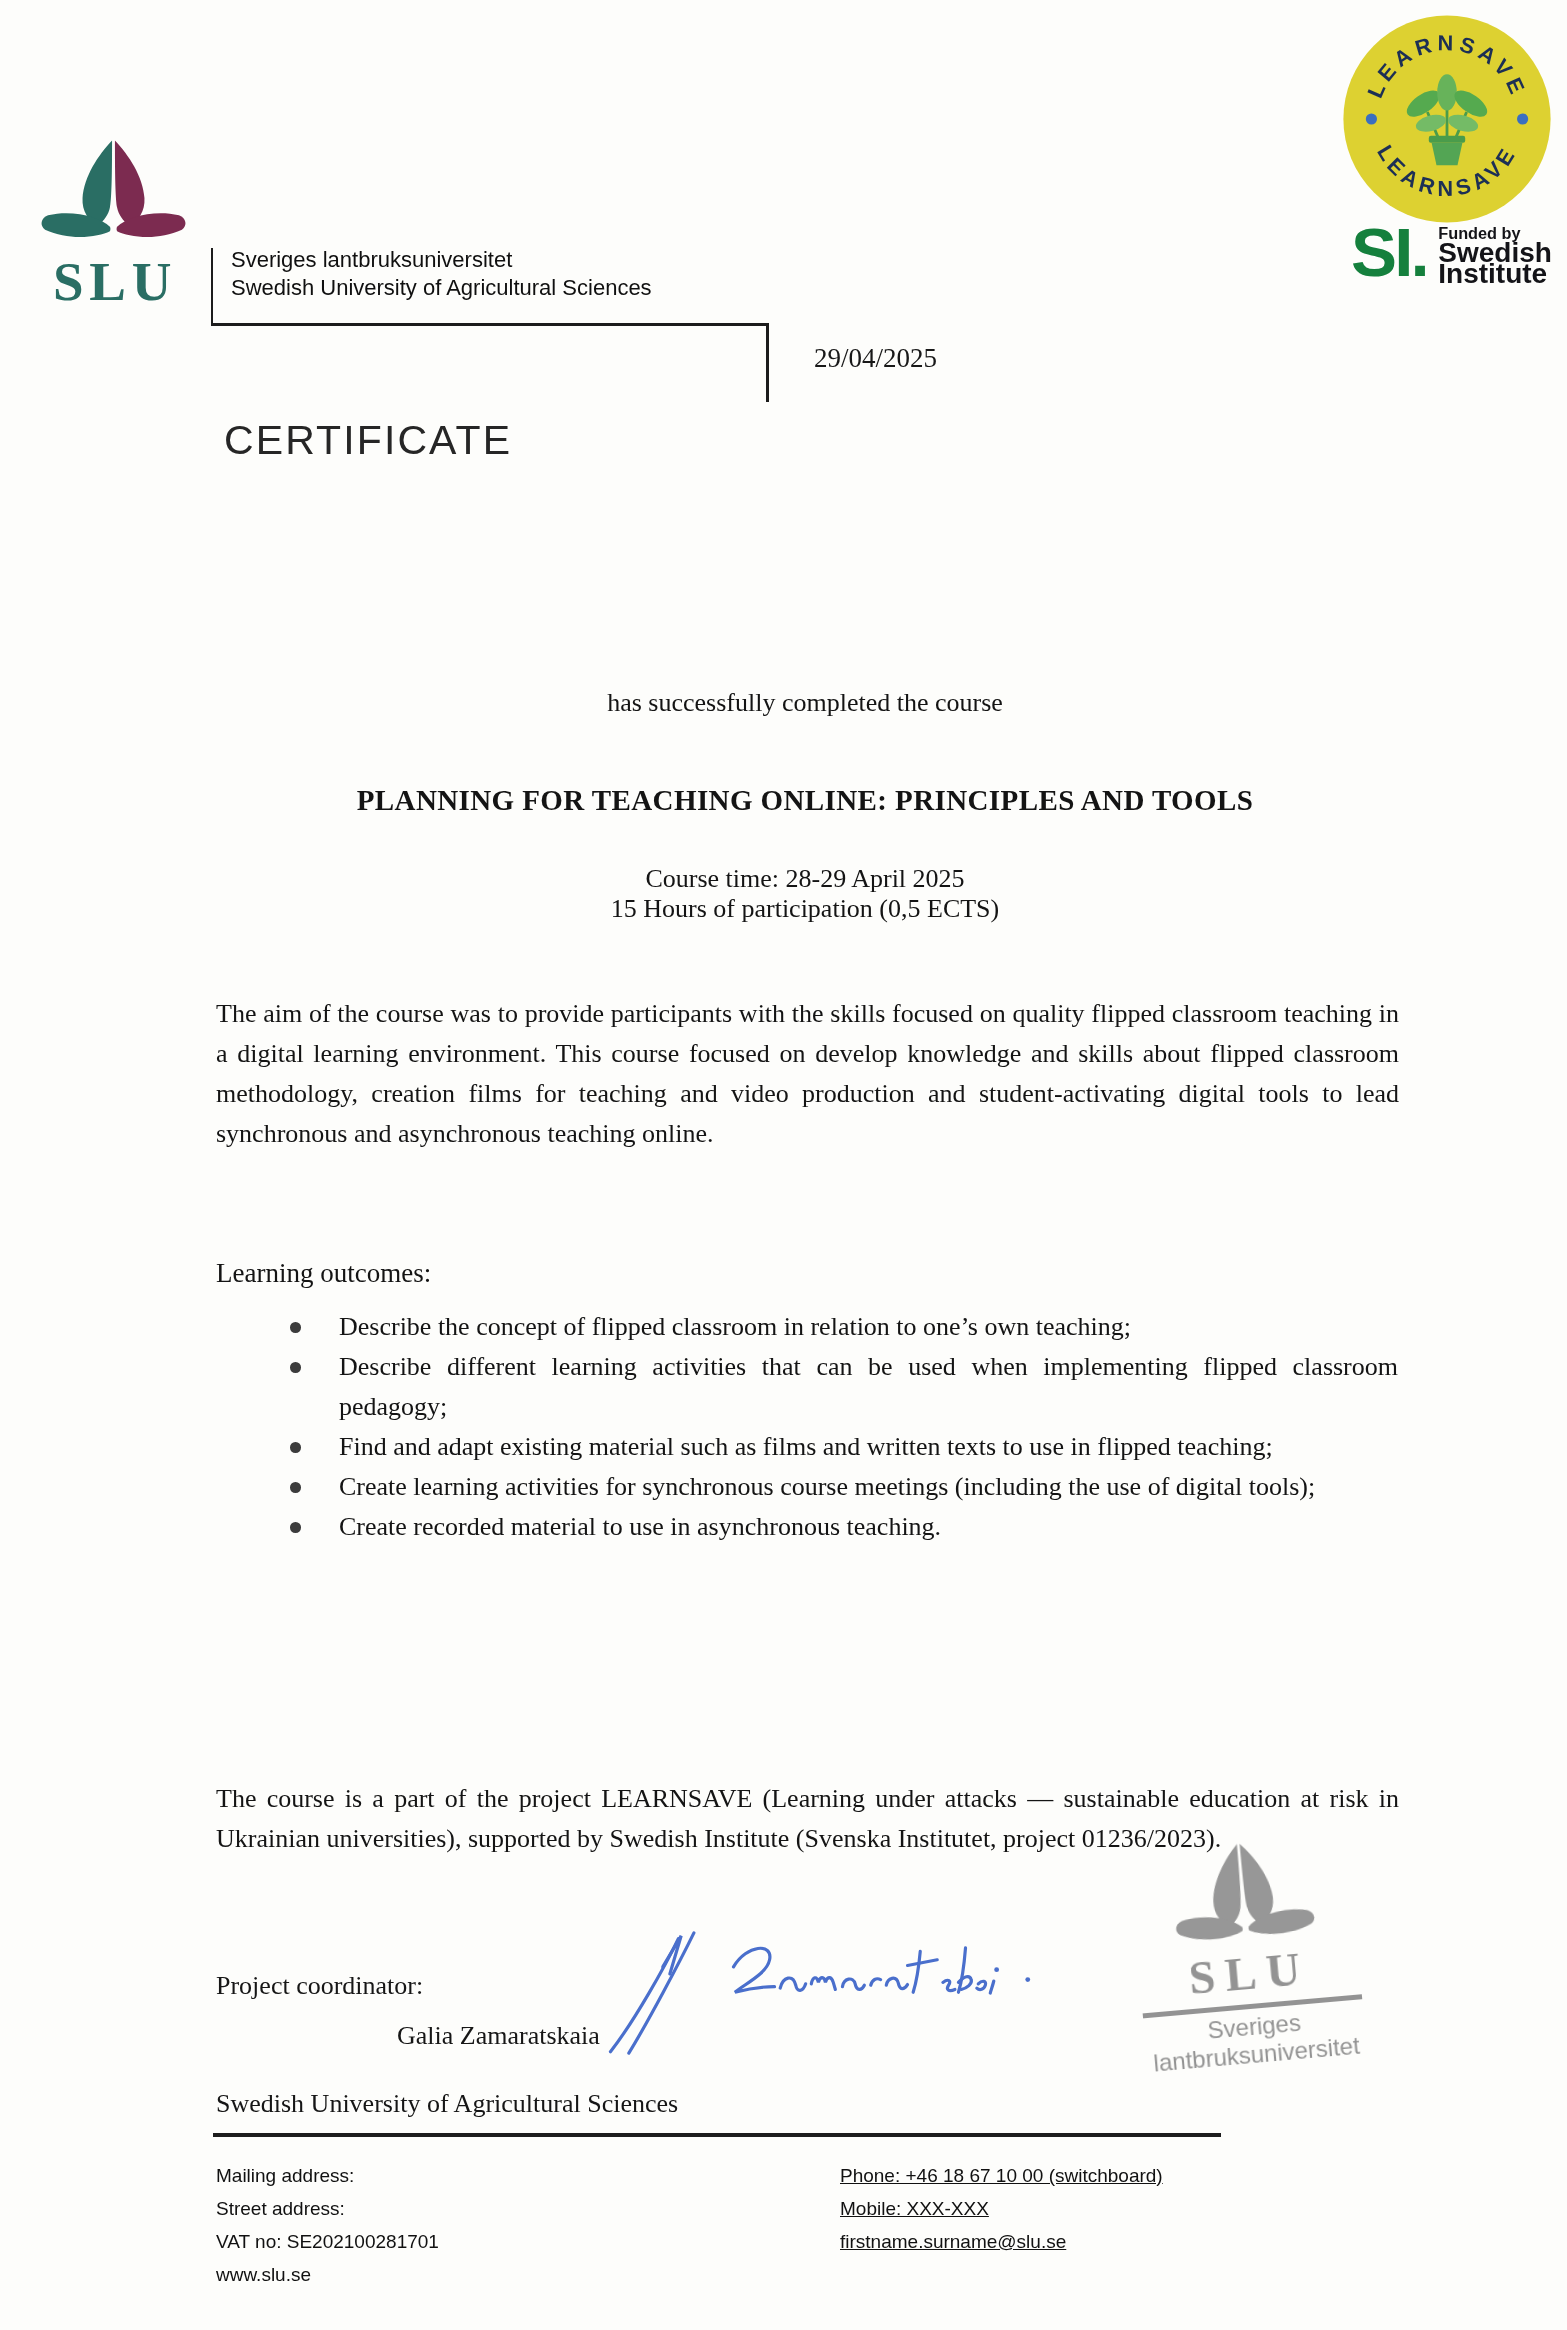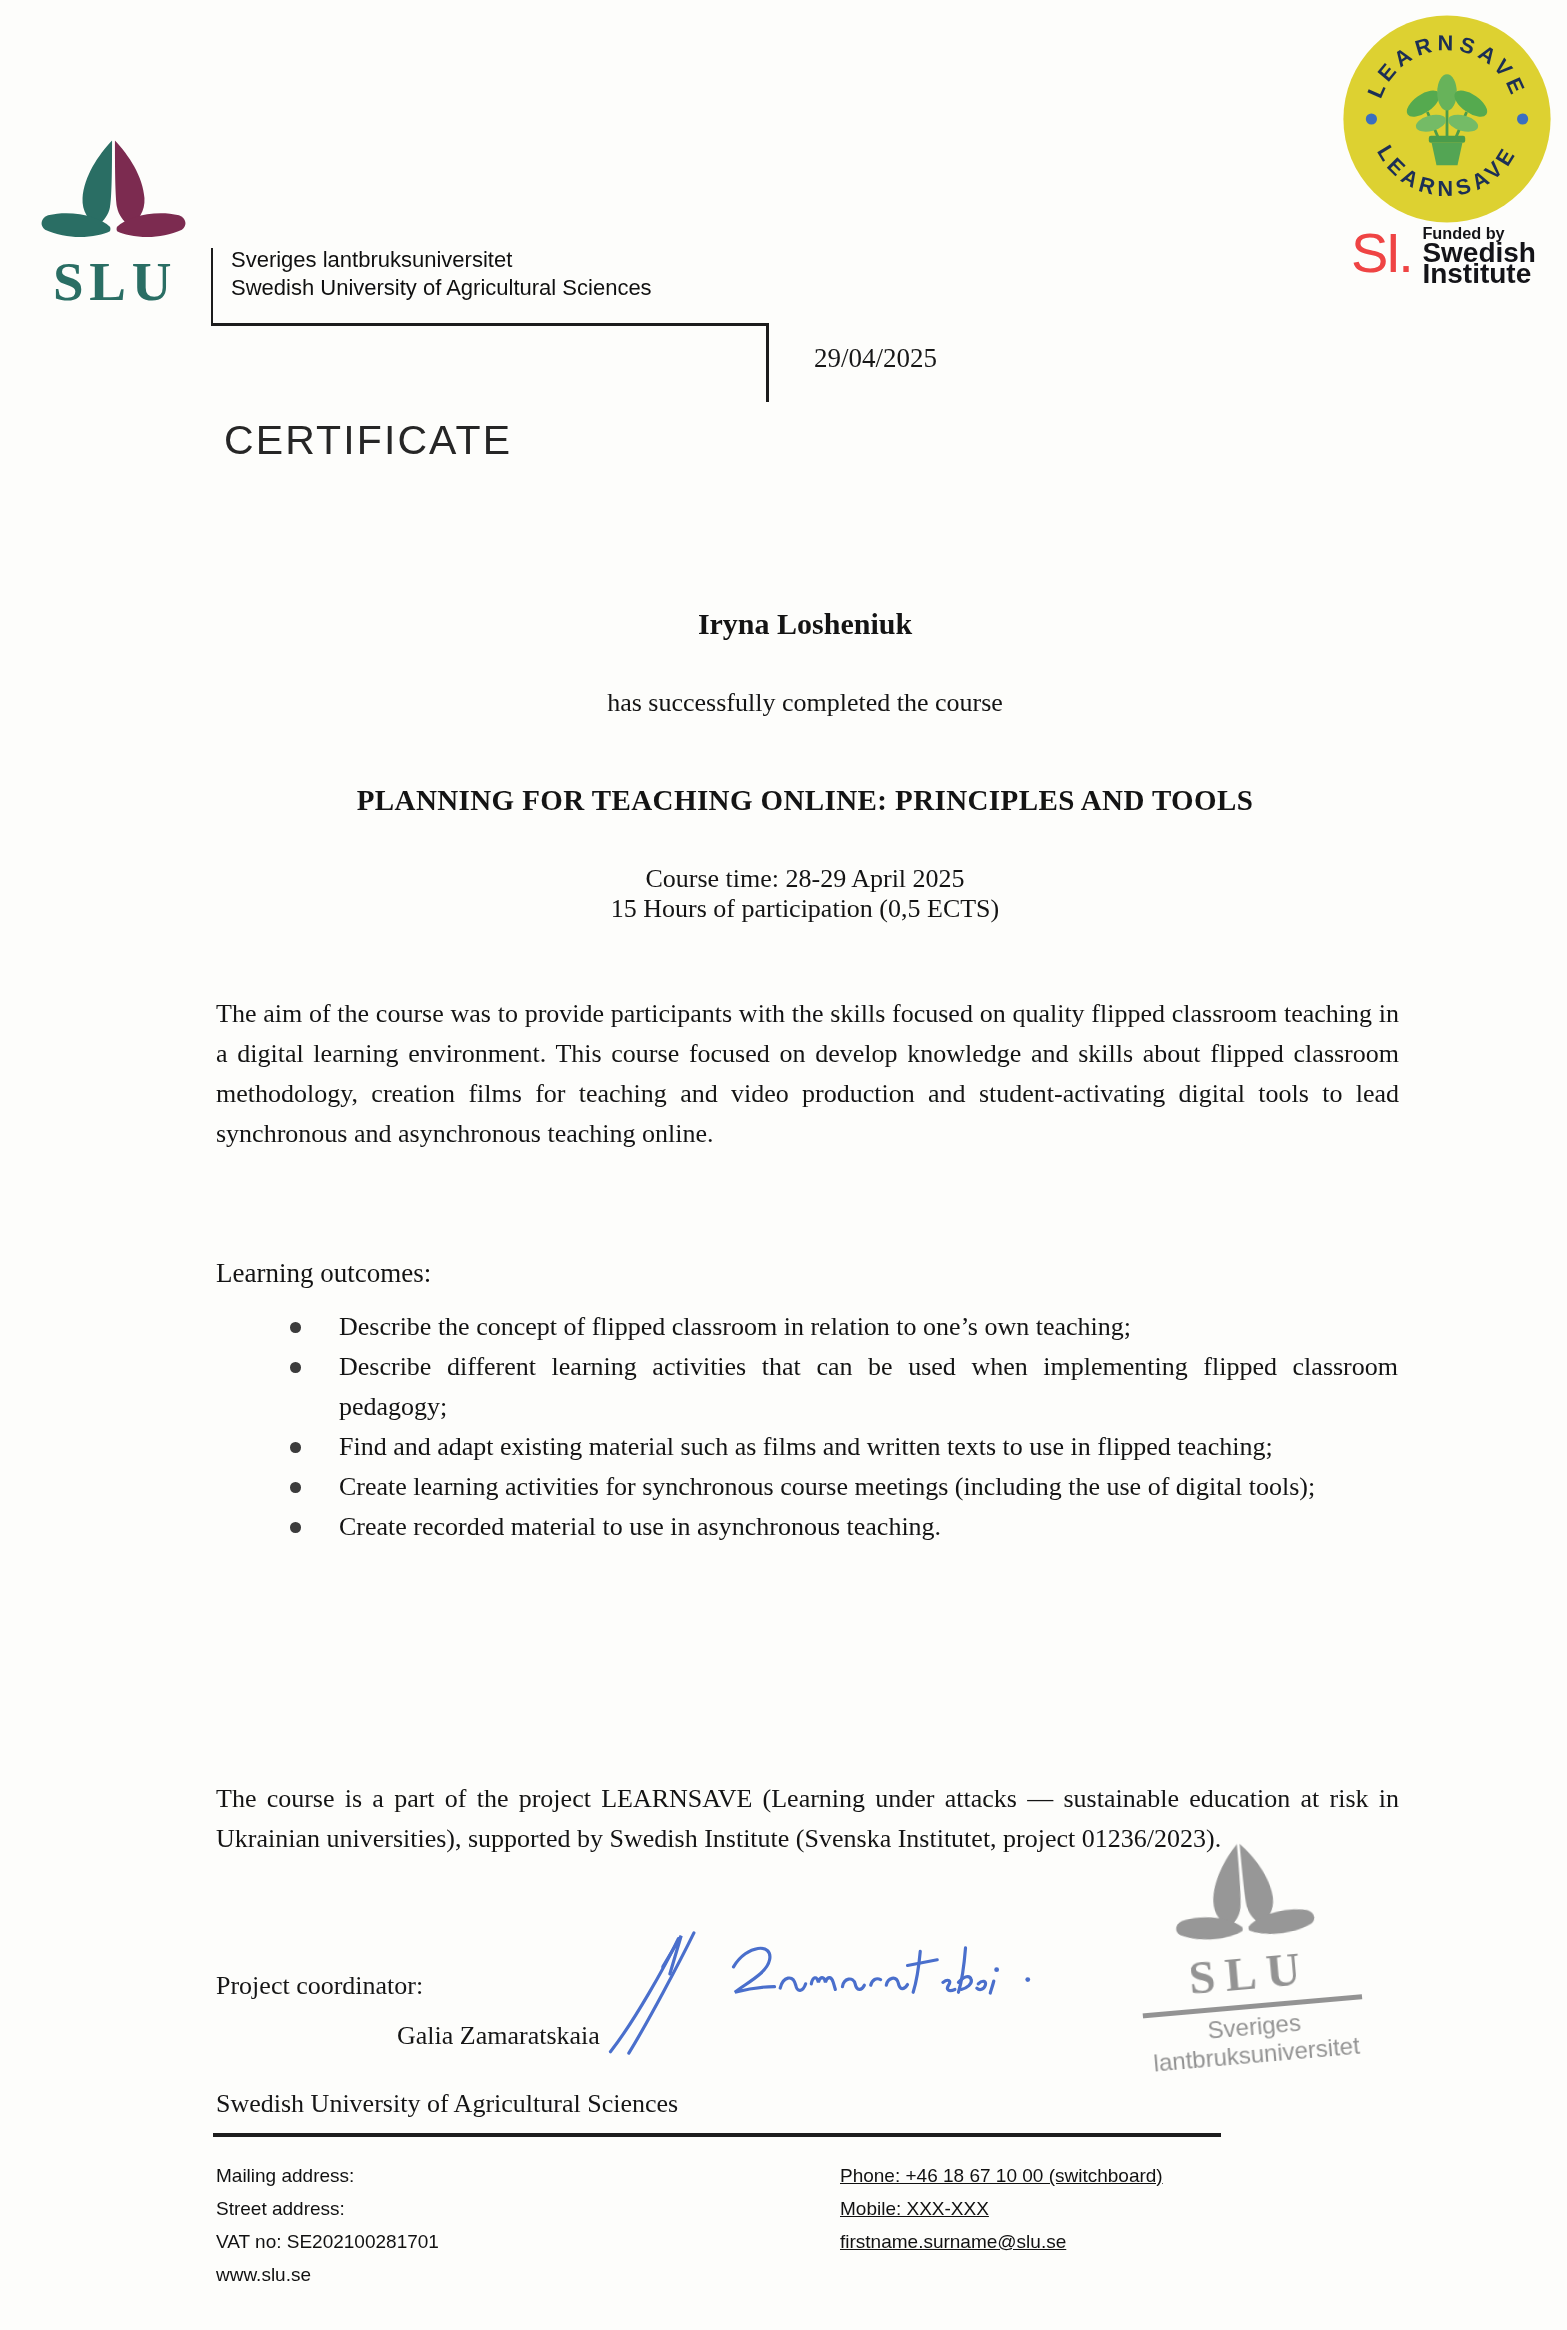--- a/index.html
+++ b/index.html
@@ -22,22 +22,22 @@
   .lh-hline{left:211px; top:323px; width:557px; height:2.8px; background:#1c1c1c;}
   .lh-vline2{left:766px; top:323px; width:2.8px; height:79px; background:#1c1c1c;}
   .date{left:814px; top:343px; font-size:27px; color:#181818;}
 
   
   .badge{left:1342px; top:14px; width:210px; height:210px;}
   .badge text{font-family:"Liberation Sans", sans-serif; font-weight:700;}
 
   
   .si{left:1351px; top:224px; display:flex; gap:11.3px; align-items:flex-start;}
-  .si-mark{font-family:"Liberation Sans", sans-serif; font-weight:400; font-size:56px;
-    line-height:58px; letter-spacing:-2.8px; color:#ef4444;}
+  .si-mark{font-family:"Liberation Sans", sans-serif; font-weight:700; font-size:69px;
+    line-height:58px; letter-spacing:-2.8px; color:#15803d;}
   .si-col{padding-top:1.4px; color:#141418;}
   .si-funded{font-family:"Liberation Sans", sans-serif; font-weight:700; font-size:16.3px; line-height:17px;}
   .si-line{font-family:"Liberation Sans", sans-serif; font-weight:700; font-size:28px; line-height:21px;}
 
   
   .title{left:224px; top:417px; font-family:"Liberation Sans", sans-serif;
     font-size:41px; letter-spacing:2.1px; color:#262626;}
   .centerline{left:213px; width:1184px; text-align:center; font-size:26px; color:#141414;}
   .certifies{top:528px;}
   .recipient{top:607px; font-weight:700; font-size:30px;}
@@ -138,21 +138,20 @@
   <div class="abs si">
     <div class="si-mark">SI.</div>
     <div class="si-col">
       <div class="si-funded">Funded by</div>
       <div class="si-line">Swedish</div>
       <div class="si-line">Institute</div>
     </div>
   </div>
 
   <div class="abs title">CERTIFICATE</div>
-  <div class="abs centerline recipient">Iryna Losheniuk</div>
   <div class="abs centerline completed">has successfully completed the course</div>
   <div class="abs centerline course-title">PLANNING FOR TEACHING ONLINE: PRINCIPLES AND TOOLS</div>
   <div class="abs centerline course-time">Course time: 28-29 April 2025</div>
   <div class="abs centerline participation">15 Hours of participation (0,5 ECTS)</div>
 
   <div class="abs para aim">The aim of the course was to provide participants with the skills focused on quality flipped classroom teaching in a digital learning environment. This course focused on develop knowledge and skills about flipped classroom methodology, creation films for teaching and video production and student-activating digital tools to lead synchronous and asynchronous teaching online.</div>
 
   <div class="abs outcomes-heading">Learning outcomes:</div>
   <ul class="abs outcomes">
     <li>Describe the concept of flipped classroom in relation to one’s own teaching;</li>

